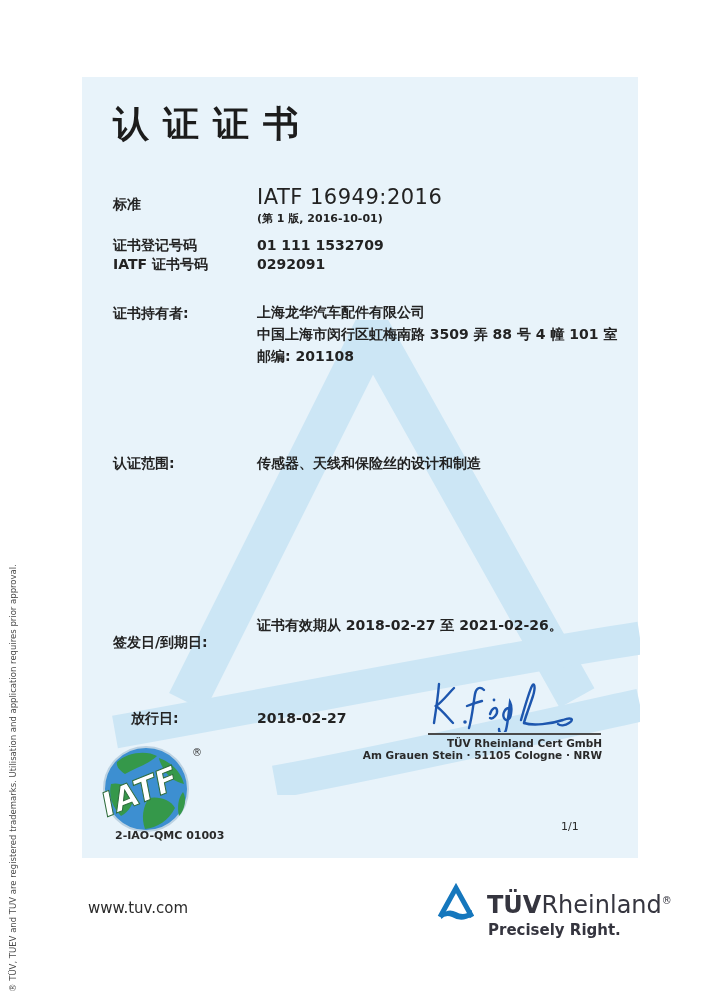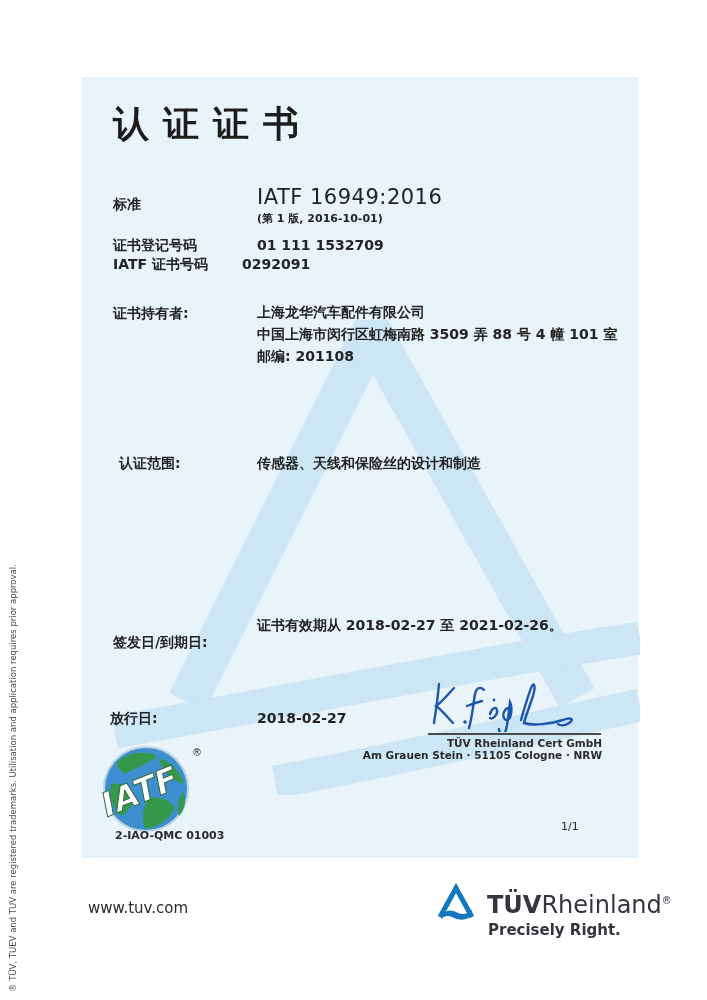--- a/index.html
+++ b/index.html
@@ -57,35 +57,35 @@
 
   <div class="abs title">认证证书</div>
 
   <div class="abs lbl" style="left:113px; top:196px;">标准</div>
   <div class="abs std-value">IATF 16949:2016</div>
   <div class="abs std-edition">(第 1 版, 2016-10-01)</div>
 
   <div class="abs lbl" style="left:113px; top:237px;">证书登记号码</div>
   <div class="abs val" style="left:257px; top:237px;">01 111 1532709</div>
   <div class="abs lbl" style="left:113px; top:256px;">IATF 证书号码</div>
-  <div class="abs val" style="left:242px; top:256px;">0292091</div>
+  <div class="abs val" style="left:257px; top:256px;">0292091</div>
 
   <div class="abs lbl" style="left:113px; top:305px;">证书持有者:</div>
   <div class="abs val" style="left:257px; top:304px; font-weight:700;">上海龙华汽车配件有限公司</div>
   <div class="abs val" style="left:257px; top:326px;">中国上海市闵行区虹梅南路 3509 弄 88 号 4 幢 101 室</div>
   <div class="abs val" style="left:257px; top:348px;">邮编: 201108</div>
 
-  <div class="abs lbl" style="left:119px; top:455px;">认证范围:</div>
+  <div class="abs lbl" style="left:113px; top:455px;">认证范围:</div>
   <div class="abs val" style="left:257px; top:455px; font-weight:700;">传感器、天线和保险丝的设计和制造</div>
 
 
   <div class="abs lbl" style="left:113px; top:634px;">签发日/到期日:</div>
   <div class="abs val" style="left:257px; top:617px;">证书有效期从 2018-02-27 至 2021-02-26。</div>
 
-  <div class="abs lbl" style="left:110px; top:710px;text-align:center;">放行日:</div>
+  <div class="abs lbl" style="left:131px; top:710px;text-align:center;">放行日:</div>
   <div class="abs val" style="left:257px; top:710px;">2018-02-27</div>
 
   <svg class="abs" style="left:420px; top:676px; width:185px; height:56px;" viewBox="0 0 185 56" fill="none" stroke="#1d56ae" stroke-width="2.4" stroke-linecap="round">
     <path d="M14,47 C16,34 18,20 19,8"></path>
     <path d="M34,12 C28,18 22,26 16,30 C22,34 28,42 33,47"></path>
     <circle cx="45" cy="46" r="1.8" fill="#1d56ae" stroke="none"></circle>
     <path d="M64,14 C60,10 56,12 55,18 C53,30 52,42 49,52"></path>
     <path d="M47,30 C52,28 58,26 62,25"></path>
     <path d="M70,38 C72,32 76,30 77,34 C78,38 73,44 70,42"></path>
     <circle cx="74" cy="24" r="1.4" fill="#1d56ae" stroke="none"></circle>

